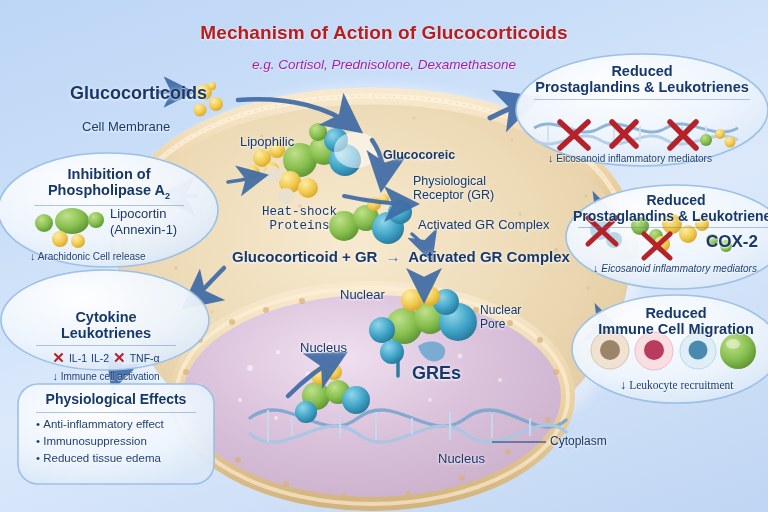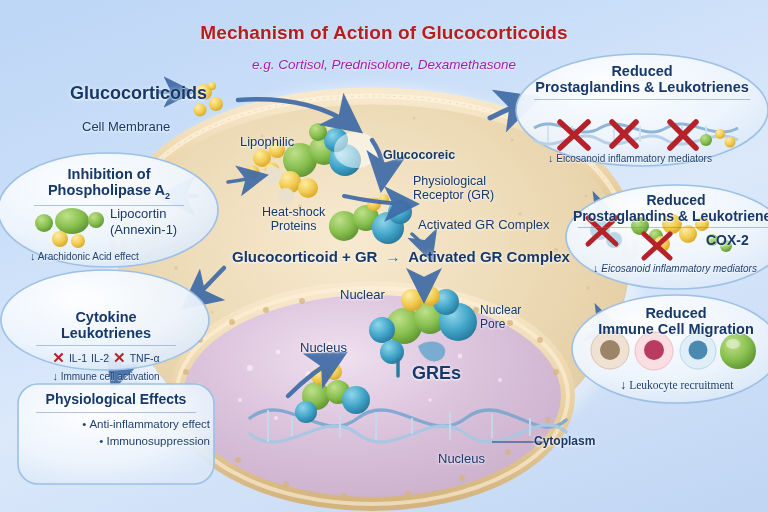--- a/index.html
+++ b/index.html
@@ -379,21 +379,21 @@
 
   <div class="lbl" style="left:240px; top:135px; font-size:13px;">Lipophilic</div>
 
   <div class="lbl b" style="left:383px; top:148px; font-size:12.5px;">Glucocoreic</div>
 
   <div class="lbl" style="left:413px; top:174px; font-size:12.5px;">
     <div>Physiological</div>
     <div>Receptor (GR)</div>
   </div>
 
-  <div class="lbl" style="left:262px; top:205px; font-size:12.5px; text-align:center;">
+  <div class="lbl" style="left:262px; top:205px; font-size:12.5px; text-align:center;font-family:Liberation Mono, monospace;">
     <div>Heat-shock</div>
     <div>Proteins</div>
   </div>
 
   <div class="lbl" style="left:418px; top:218px; font-size:13px;">
     <span class="b i">Activated GR</span><span> Complex</span>
   </div>
 
   <div class="lbl" style="left:232px; top:248px; font-size:15px;font-weight:bold;">
     <span class="b">Glucocorticoid + GR</span>
@@ -405,38 +405,38 @@
 
   <div class="lbl" style="left:480px; top:304px; font-size:12px; text-align:left;">
     <div>Nuclear</div>
     <div>Pore</div>
   </div>
 
   <div class="lbl" style="left:300px; top:341px; font-size:13px;">Nucleus</div>
 
   <div class="lbl b" style="left:412px; top:363px; font-size:18px;">GREs</div>
 
-  <div class="lbl" style="left:534px; top:435px; font-size:12px;font-weight:bold;">Cytoplasm</div>
+  <div class="lbl" style="left:550px; top:435px; font-size:12px;">Cytoplasm</div>
 
   <div class="lbl" style="left:438px; top:452px; font-size:13px;">Nucleus</div>
 
   <div class="callout" style="left:14px; top:166px; width:190px;">
     <div class="ch" style="font-size:14.5px;">
       <div>Inhibition of</div>
       <div><span>Phospholipase A</span><sub style="font-size:9px;">2</sub></div>
     </div>
     <div class="rule" style="width:150px; margin-top:4px;"></div>
   </div>
   <div class="lbl" style="left:110px; top:206px; font-size:13px; line-height:1.2;">
     <div>Lipocortin</div>
     <div>(Annexin-1)</div>
   </div>
   <div class="sub" style="position:absolute; left:30px; top:250px;">
     <span class="dn">↓</span>
-    <span>Arachidonic Acid effect</span>
+    <span>Arachidonic Cell release</span>
   </div>
 
   <div class="callout" style="left:20px; top:281px; width:172px;">
     <div class="ch" style="font-size:14.5px;margin-top:28px;">
       <div>Cytokine</div>
       <div>Leukotrienes</div>
     </div>
     <div class="rule" style="width:140px; margin-top:4px;"></div>
     <div class="cyto-row" style="margin-top:3px;">
       <span class="xmark" style="font-size:15px;">✕</span>
@@ -447,23 +447,24 @@
     </div>
     <div class="sub" style="margin-top:3px;">
       <span class="dn">↓</span>
       <span>Immune cell activation</span>
     </div>
   </div>
 
   <div class="callout" style="left:22px; top:392px; width:188px;">
     <div class="ch" style="font-size:14px;">Physiological Effects</div>
     <div class="rule" style="width:160px; margin-top:4px;"></div>
-    <div class="bullets" style="padding-left:14px; margin-top:3px;text-align:right;">
+    <div class="bullets" style="padding-left:14px; margin-top:3px;">
       <div>•&nbsp;<span>Anti-inflammatory effect</span></div>
       <div>•&nbsp;<span>Immunosuppression</span></div>
+      <div>•&nbsp;<span>Reduced tissue edema</span></div>
     </div>
   </div>
 
   <div class="callout" style="left:520px; top:63px; width:244px;">
     <div class="ch" style="font-size:14.5px;">
       <div>Reduced</div>
       <div>Prostaglandins &amp; Leukotrienes</div>
     </div>
     <div class="rule" style="width:216px; margin-top:4px;"></div>
   </div>
@@ -472,21 +473,21 @@
     <span>Eicosanoid inflammatory mediators</span>
   </div>
 
   <div class="callout" style="left:570px; top:193px; width:212px;">
     <div class="ch" style="font-size:14px;">
       <div>Reduced</div>
       <div>Prostaglandins &amp; Leukotrienes</div>
     </div>
     <div class="rule" style="width:196px; margin-top:3px;"></div>
   </div>
-  <div class="lbl b" style="left:706px; top:232px; font-size:14px;">COX-2</div>
+  <div class="lbl b" style="left:706px; top:232px; font-size:17px;">COX-2</div>
   <div class="sub" style="position:absolute; left:593px; top:262px; font-style:italic;">
     <span class="dn" style="font-style:normal;">↓</span>
     <span>Eicosanoid inflammatory mediators</span>
   </div>
 
   <div class="callout" style="left:578px; top:305px; width:196px;">
     <div class="ch" style="font-size:14.5px;">
       <div>Reduced</div>
       <div>Immune Cell Migration</div>
     </div>

